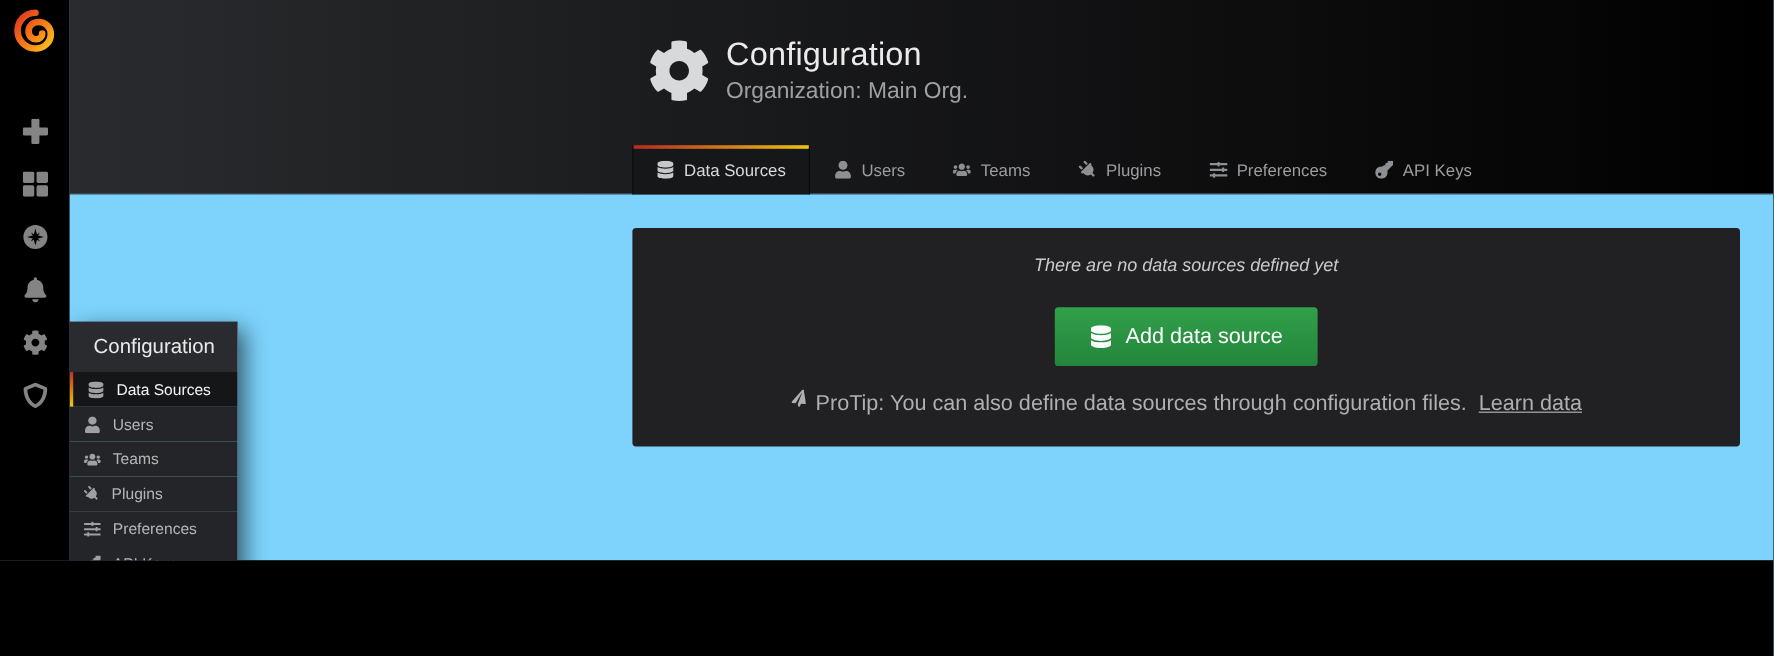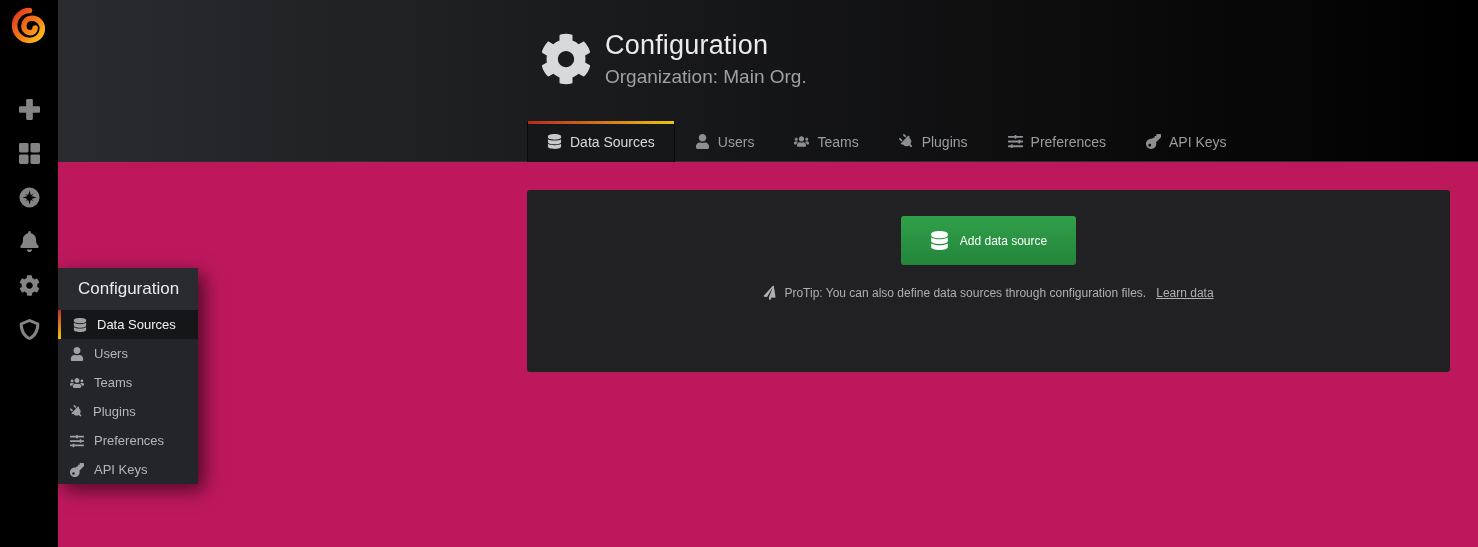--- a/index.html
+++ b/index.html
@@ -1,20 +1,20 @@
 <!DOCTYPE html>
 <html><head>
 <meta charset="utf-8">
 <style>
   * { margin:0; padding:0; box-sizing:border-box; }
   html,body { background:#000; }
   body { font-family:"Liberation Sans", sans-serif; }
   .screen {
-    position:relative; width:1478px; height:547px;
-    background:#be185d; overflow:hidden;
+    position:relative; width:1478px; height:467px;
+    background:#7dd3fc; overflow:hidden;
   }
 
   
   .sidebar {
     position:absolute; left:0; top:0; width:58px; height:547px;
     background:#000; z-index:20;
   }
   .logo-btn {
     position:absolute; top:3px; left:0; width:58px; height:44px;
     display:flex; align-items:center; justify-content:center; cursor:pointer;
@@ -92,26 +92,26 @@
   .panel {
     position:absolute; left:527px; top:190px; width:923px; height:182px;
     background:#212124; border-radius:3px;
     display:flex; flex-direction:column; align-items:center;
   }
   .empty-msg { margin-top:23px; font-size:15px; font-style:italic; color:#c9cacb; }
   .add-btn {
     margin-top:26px; height:49px; display:inline-flex; align-items:center; gap:11px;
     padding:0 29px; border:none; border-radius:3px; cursor:pointer;
     background:linear-gradient(180deg,#31a04a 0%, #23853b 100%);
-    color:#fff; font-size:12px; font-weight:500;
+    color:#fff; font-size:18px; font-weight:500;
     font-family:"Liberation Sans", sans-serif;
   }
   .add-btn svg { width:19px; height:19px; fill:#fff; }
-  .protip { margin-top:21px; display:flex; align-items:center; gap:8px;
-    font-size:12px; color:#aeafb0; }
+  .protip { margin-top:21px; display:flex; align-items:flex-start; gap:8px;
+    font-size:18px; color:#aeafb0; }
   .protip svg { width:13px; height:13px; fill:#aeafb0; transform:rotate(-18deg); }
   .protip a { color:#aeafb0; text-decoration:underline; cursor:pointer; margin-left:2px; }
 </style>
 </head>
 <body>
 
 <div class="screen">
 
   <div class="page-header">
     <div class="header-title">
@@ -162,20 +162,21 @@
       <div class="tab">
         <svg viewBox="0 0 512 512">
             <path transform="rotate(180 256 256)" d="M512 176.001C512 273.203 433.202 352 336 352c-11.22 0-22.19-1.062-32.827-3.069l-24.012 27.014A23.999 23.999 0 0 1 261.223 384H224v40c0 13.255-10.745 24-24 24h-40v40c0 13.255-10.745 24-24 24H24c-13.255 0-24-10.745-24-24v-78.059c0-6.365 2.529-12.47 7.029-16.971l161.802-161.802C163.108 213.814 160 195.271 160 176 160 78.798 238.797.001 335.999 0 433.488-.001 512 78.511 512 176.001zM336 128c0 26.51 21.49 48 48 48s48-21.49 48-48-21.49-48-48-48-48 21.49-48 48z"></path>
           </svg>
         <span>API Keys</span>
       </div>
     </div>
   </div>
 
   <div class="panel">
+    <div class="empty-msg">There are no data sources defined yet</div>
     <button class="add-btn">
       <svg viewBox="0 0 448 512">
           <path d="M448 73.143v45.714C448 159.143 347.667 192 224 192S0 159.143 0 118.857V73.143C0 32.857 100.333 0 224 0s224 32.857 224 73.143zM448 176v102.857C448 319.143 347.667 352 224 352S0 319.143 0 278.857V176c48.125 33.143 136.208 48.572 224 48.572S399.874 209.143 448 176zm0 160v102.857C448 479.143 347.667 512 224 512S0 479.143 0 438.857V336c48.125 33.143 136.208 48.572 224 48.572S399.874 369.143 448 336z"></path>
         </svg>
       <span>Add data source</span>
     </button>
     <div class="protip">
       <svg viewBox="0 0 512 512">
           <path d="M476 3.2L12.5 270.6c-18.1 10.4-15.8 35.6 2.2 43.2L121 358.4l287.3-253.2c5.5-4.9 13.3 2.6 8.6 8.3L176 407v80.5c0 23.6 28.5 32.9 42.5 15.8L282 426l124.6 52.2c14.2 6 30.4-2.9 33-18.2l72-432C515 7.8 493.3-6.8 476 3.2z"></path>
         </svg>

